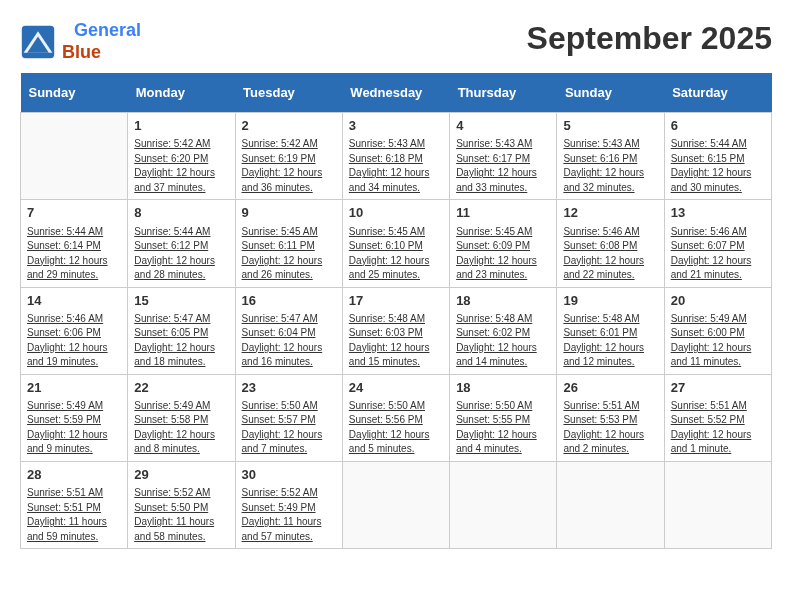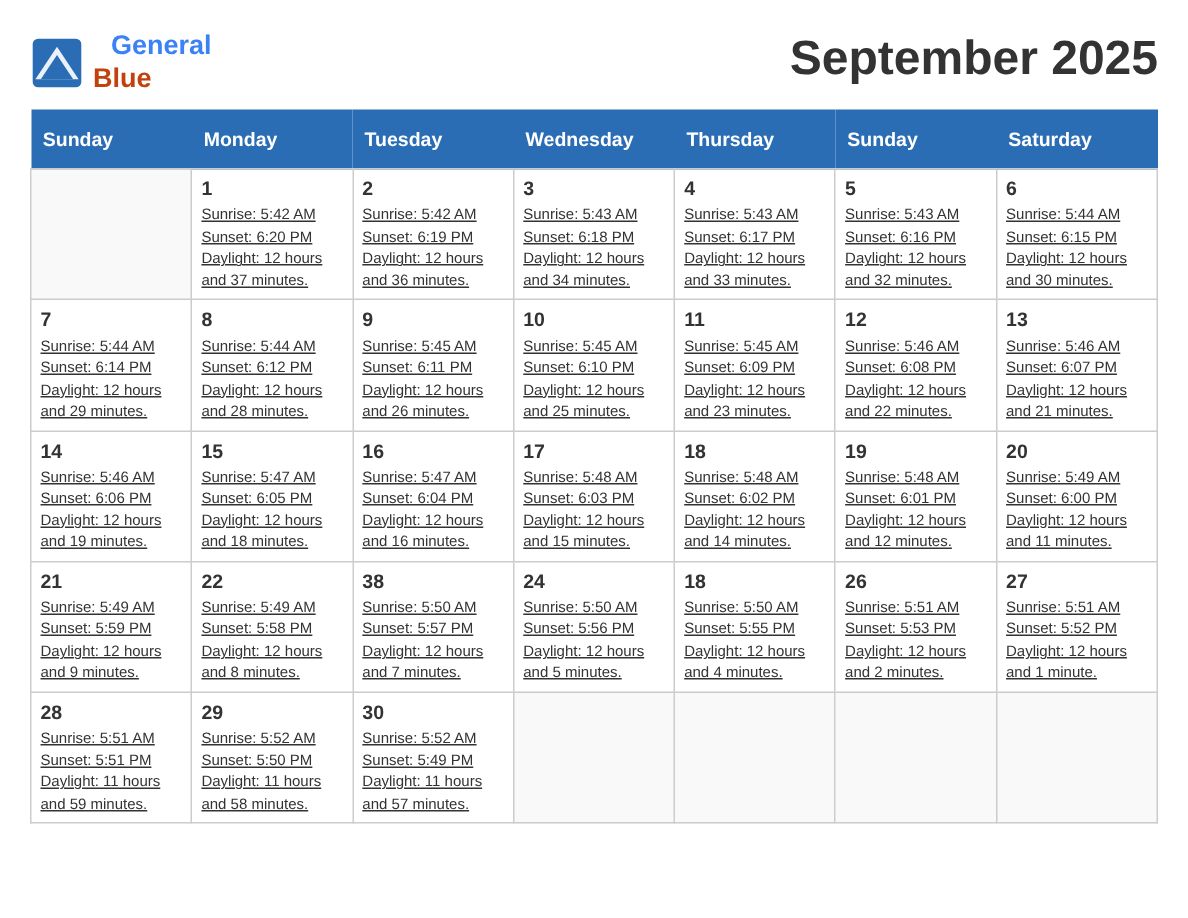--- a/index.html
+++ b/index.html
@@ -271,21 +271,21 @@
 and 9 minutes.</div>
         </td>
         <td>
           <div class="day-num">22</div>
           <div class="cell-info" style="white-space: pre-line;">Sunrise: 5:49 AM
 Sunset: 5:58 PM
 Daylight: 12 hours
 and 8 minutes.</div>
         </td>
         <td>
-          <div class="day-num">38</div>
+          <div class="day-num">23</div>
           <div class="cell-info" style="white-space: pre-line;">Sunrise: 5:50 AM
 Sunset: 5:57 PM
 Daylight: 12 hours
 and 7 minutes.</div>
         </td>
         <td>
           <div class="day-num">24</div>
           <div class="cell-info" style="white-space: pre-line;">Sunrise: 5:50 AM
 Sunset: 5:56 PM
 Daylight: 12 hours

